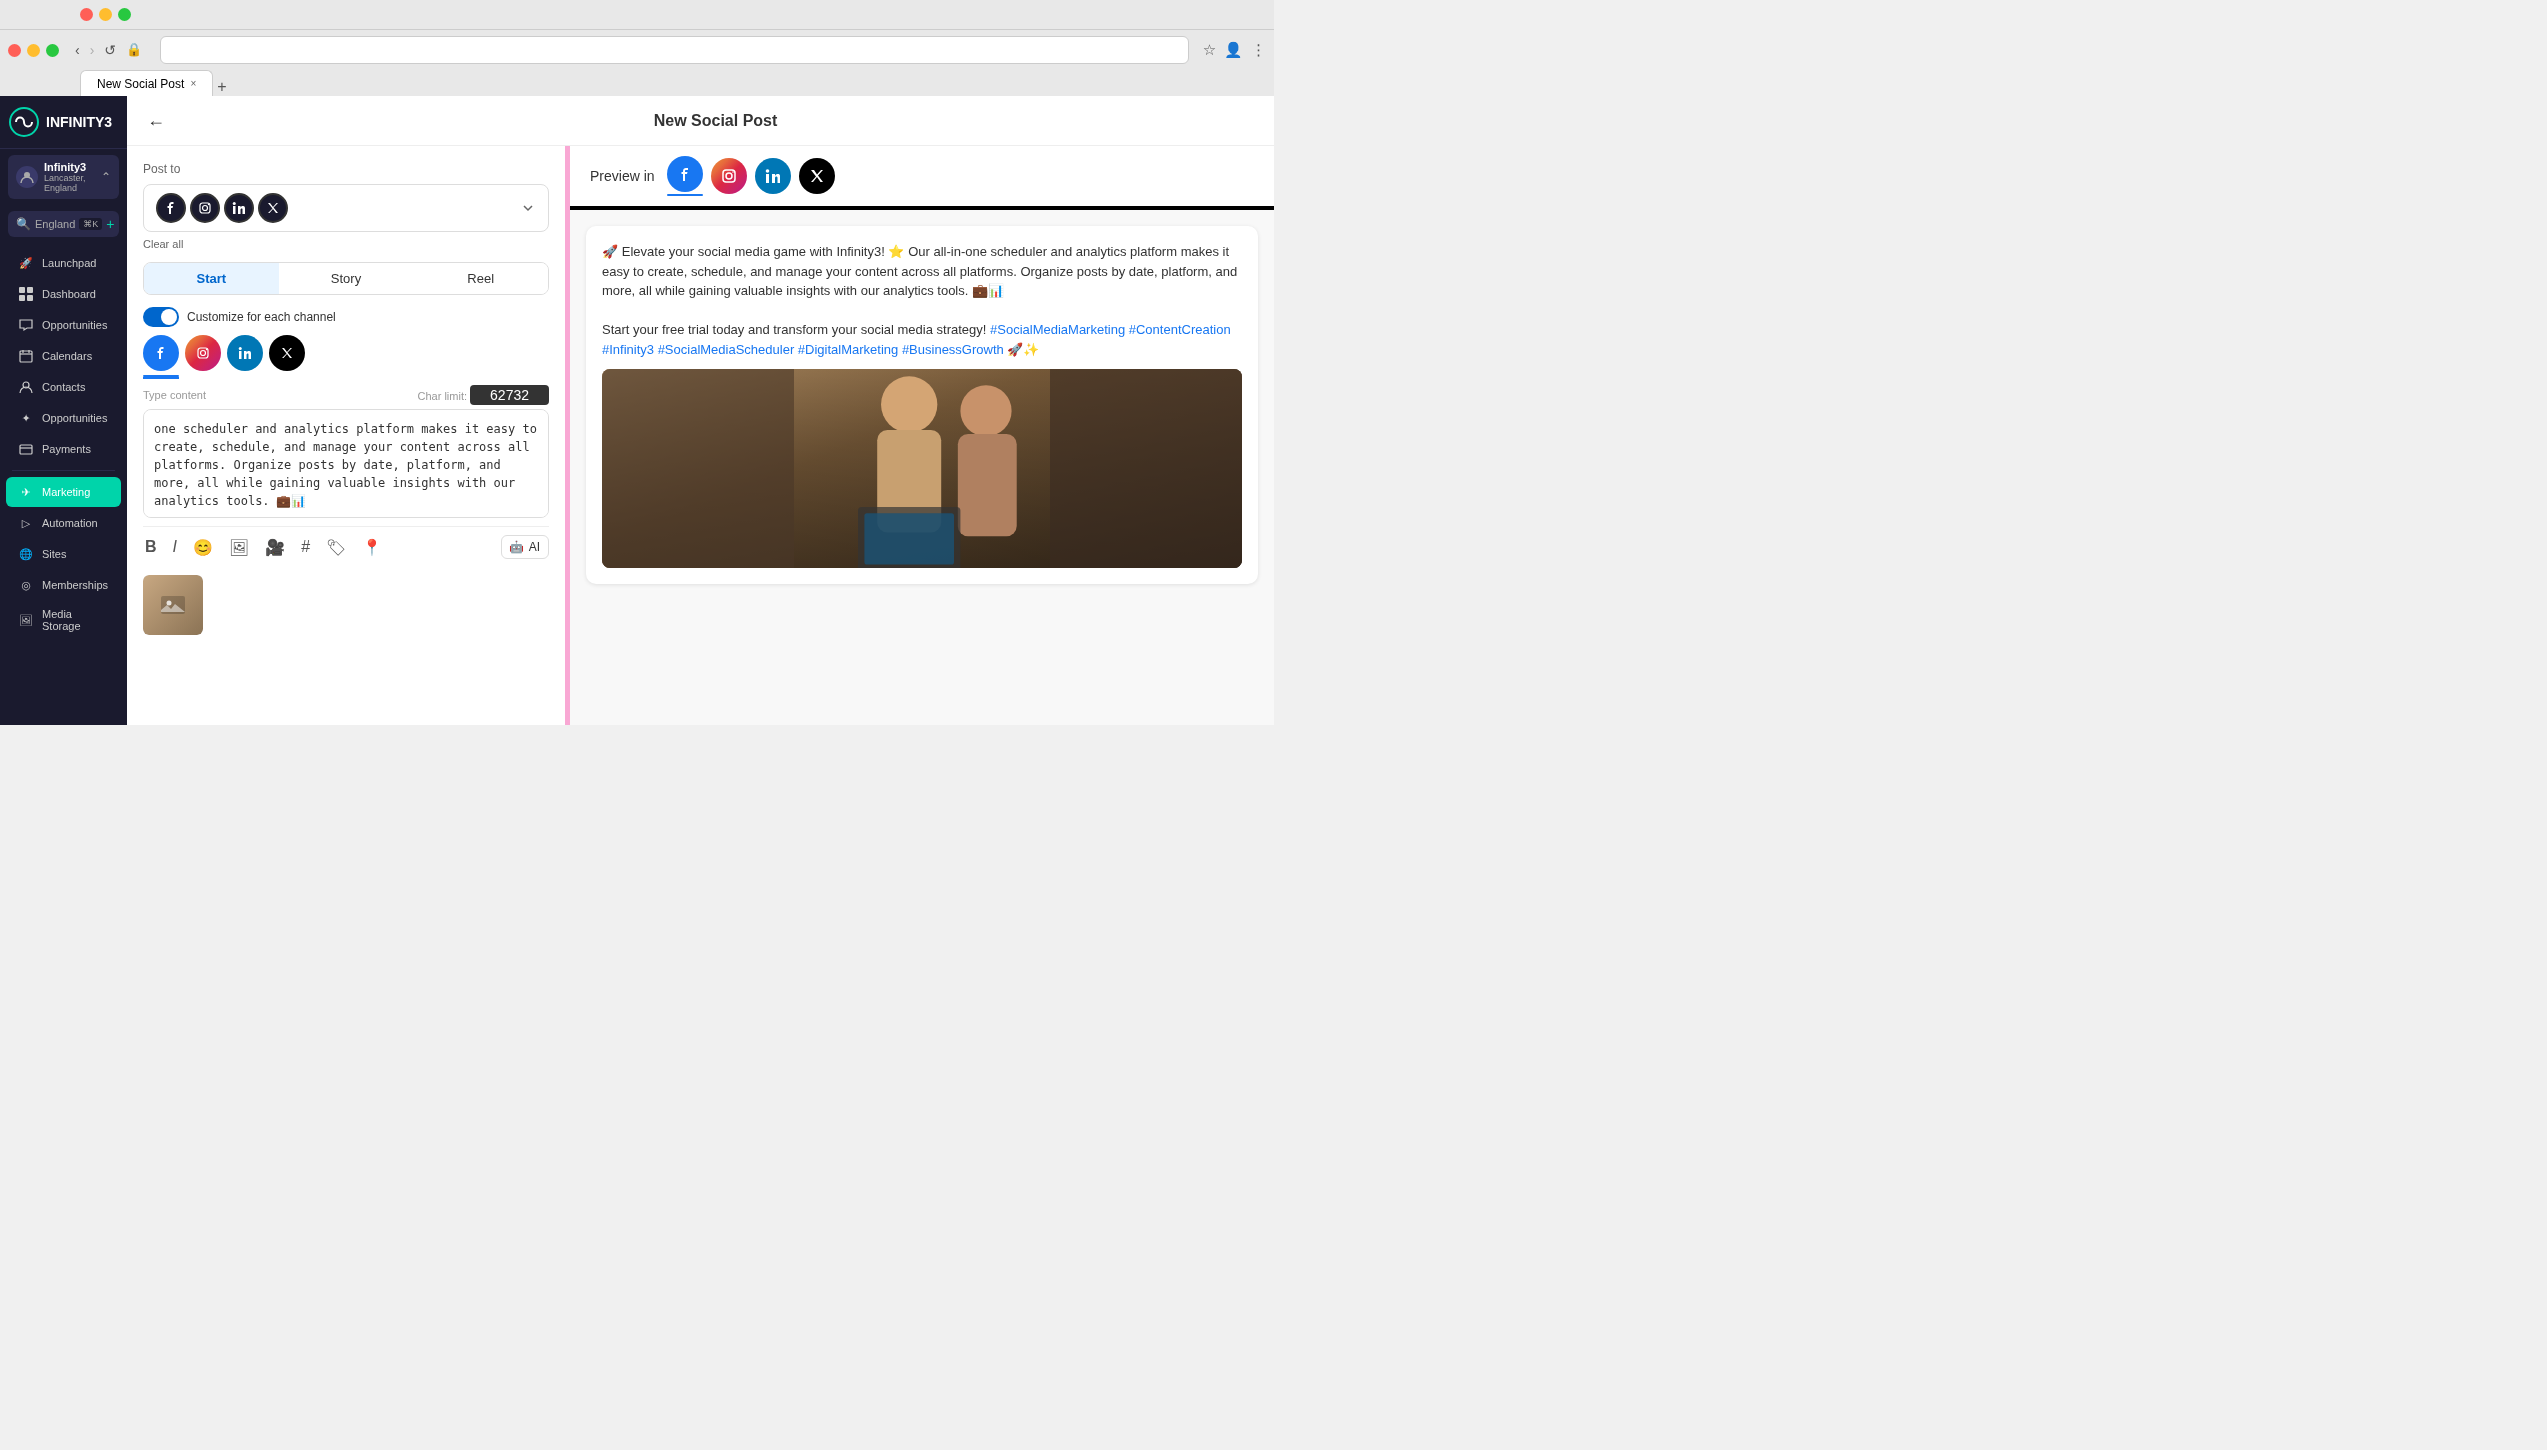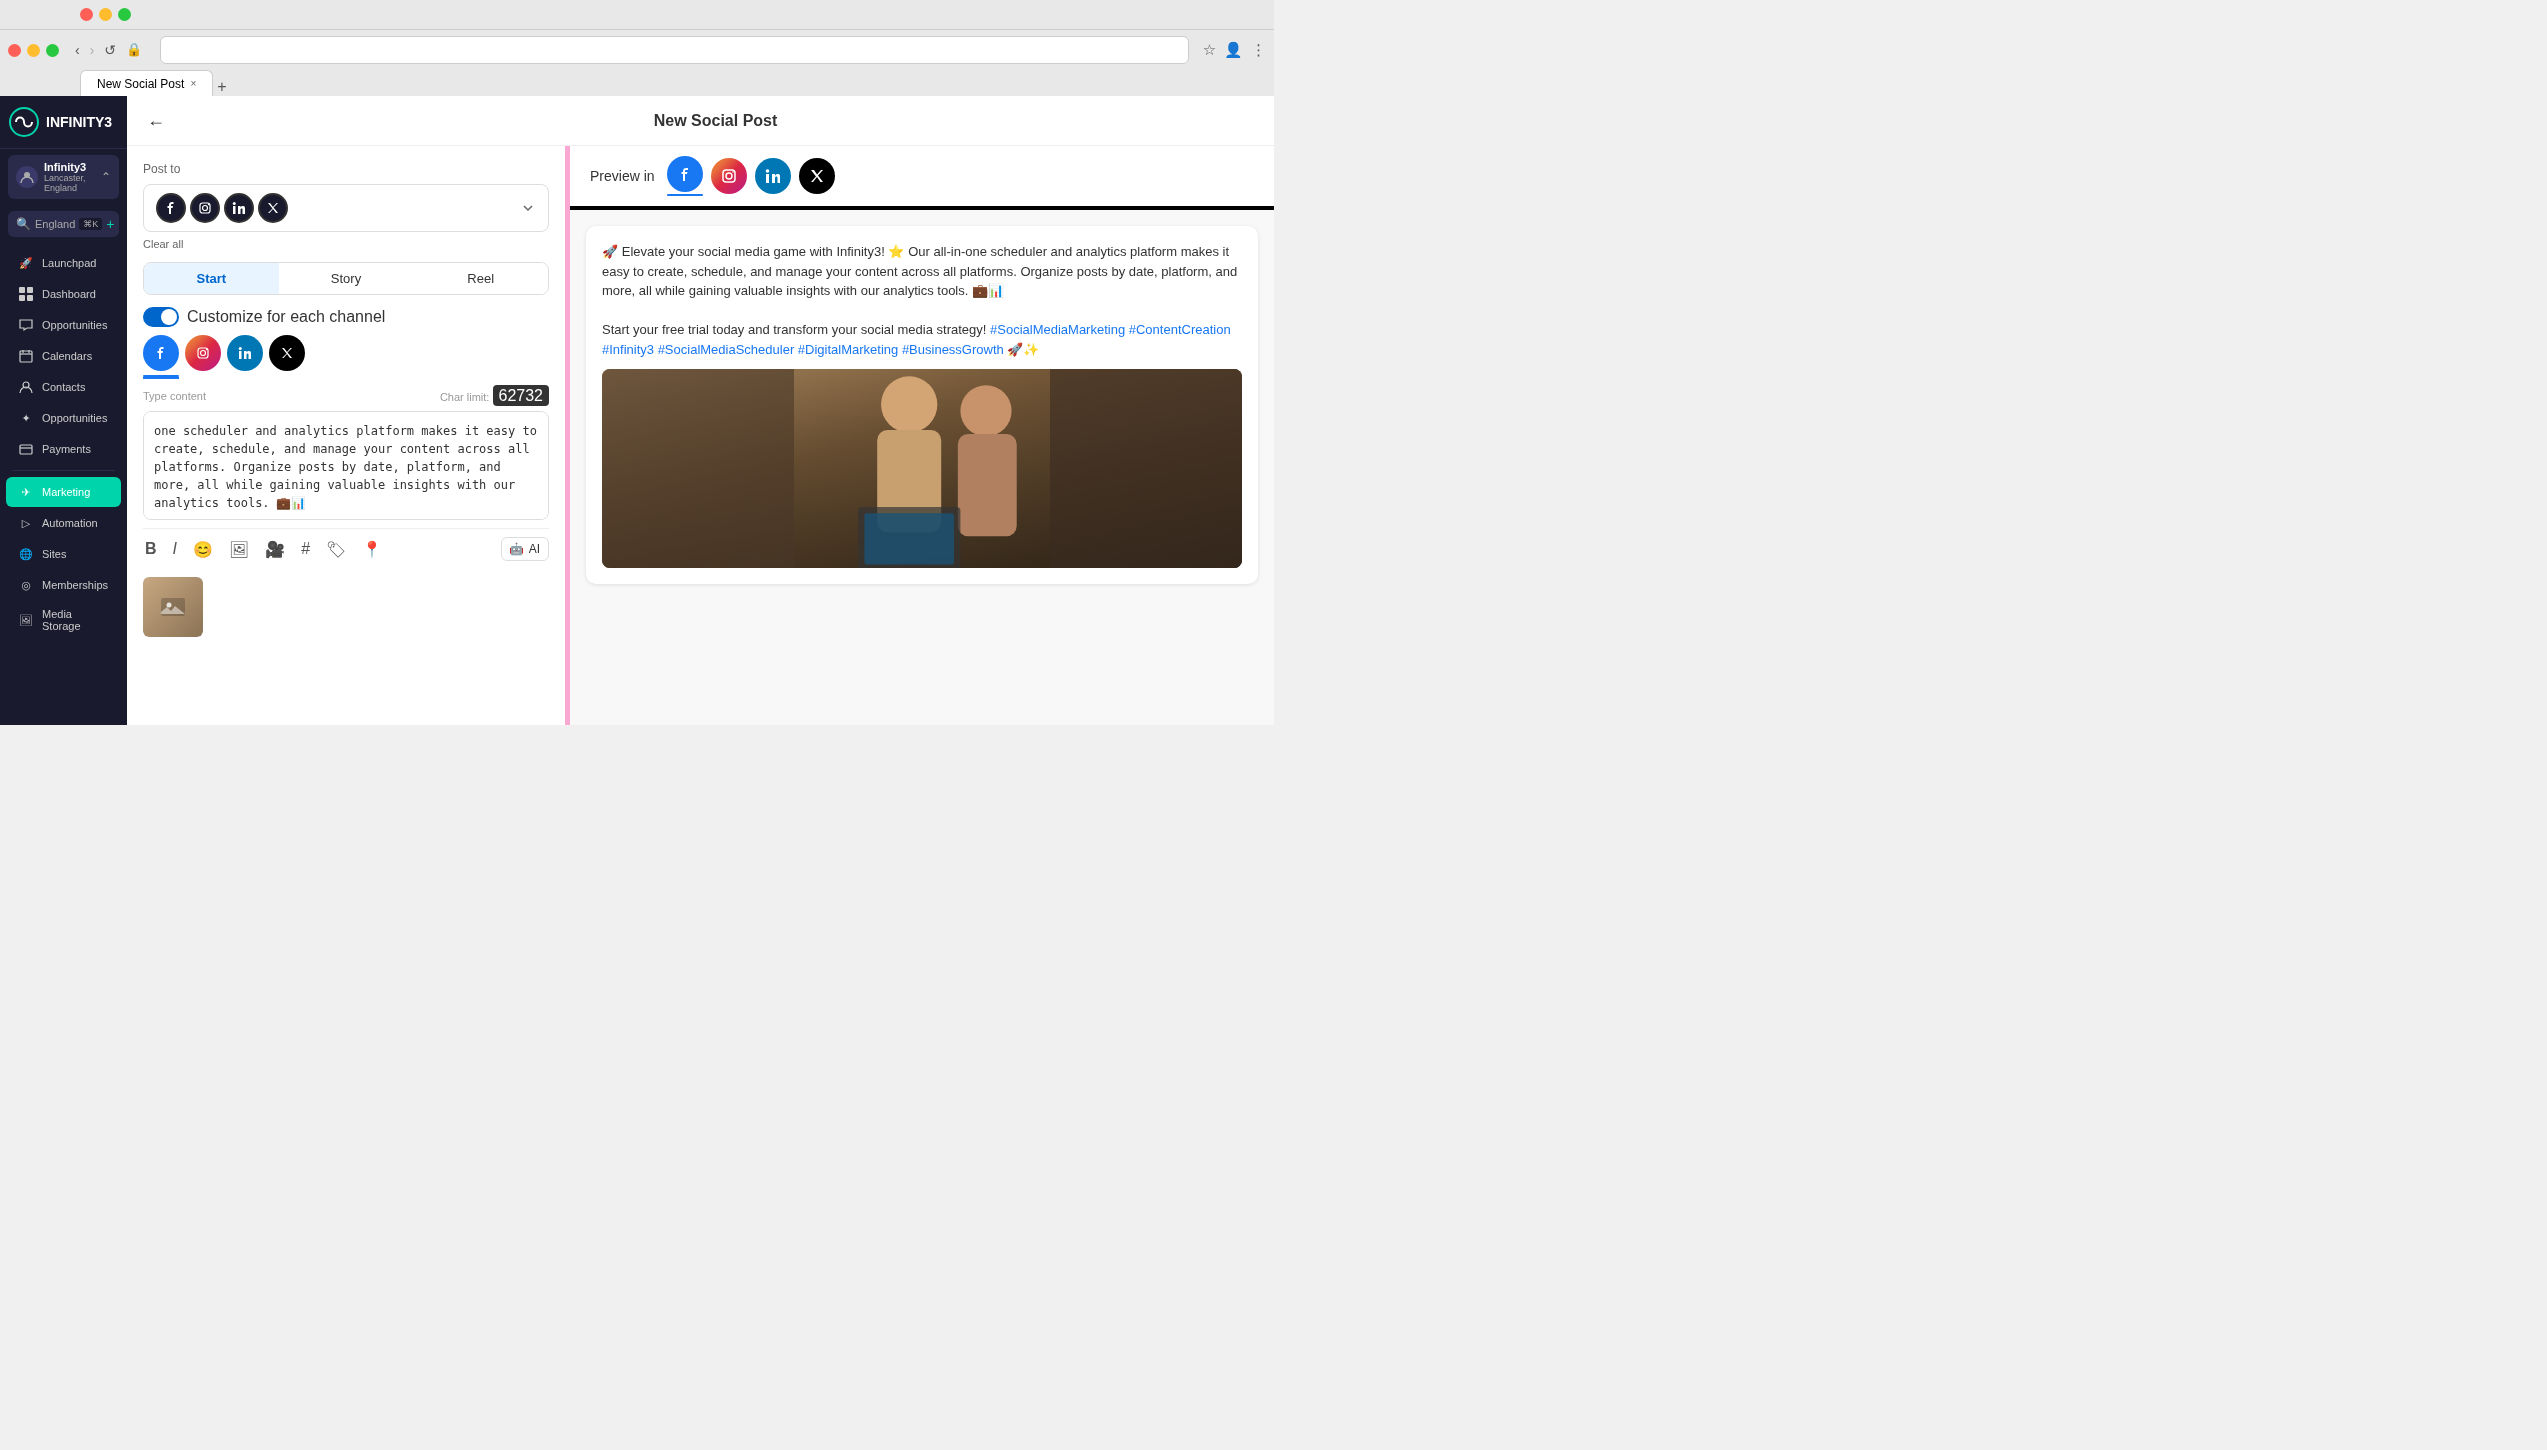--- a/index.html
+++ b/index.html
@@ -56,33 +56,33 @@
     .platform-avatar { width: 30px; height: 30px; border-radius: 50%; border: 2px solid #333; display: flex; align-items: center; justify-content: center; font-size: 12px; background: #1a1a2e; position: relative; }
     .clear-all { font-size: 11px; color: #666; cursor: pointer; }
 
     .post-type-tabs { display: flex; border: 1px solid #ddd; border-radius: 8px; overflow: hidden; margin: 12px 0; }
     .post-type-tab { flex: 1; padding: 8px; text-align: center; font-size: 13px; cursor: pointer; background: white; border: none; color: #333; }
     .post-type-tab.active { background: #e8f4ff; color: #0066cc; font-weight: 600; }
 
     .customize-toggle { display: flex; align-items: center; gap: 8px; margin: 8px 0; }
     .toggle-switch { width: 36px; height: 20px; background: #0066cc; border-radius: 10px; position: relative; cursor: pointer; }
     .toggle-knob { width: 16px; height: 16px; background: white; border-radius: 50%; position: absolute; top: 2px; right: 2px; }
-    .toggle-label { font-size: 16px; color: #333; }
+    .toggle-label { font-size: 12px; color: #333; }
 
     .platform-tabs { display: flex; gap: 0; margin: 8px 0 4px; border-bottom: 2px solid transparent; }
     .platform-tab { width: 36px; height: 36px; border-radius: 50%; display: flex; align-items: center; justify-content: center; cursor: pointer; margin-right: 6px; font-size: 16px; position: relative; }
     .platform-tab.selected::after { content: ''; position: absolute; bottom: -6px; left: 50%; transform: translateX(-50%); width: 100%; height: 2px; background: currentColor; border-radius: 1px; }
     .platform-tab-fb { background: #1877f2; color: white; }
     .platform-tab-fb.selected::after { background: #1877f2; }
     .platform-tab-ig { background: linear-gradient(135deg, #f09433, #e6683c, #dc2743, #cc2366, #bc1888); color: white; }
     .platform-tab-li { background: #0077b5; color: white; }
     .platform-tab-x { background: #000; color: white; }
     .char-limit-row { display: flex; justify-content: space-between; align-items: center; margin-bottom: 6px; }
     .char-limit-label { font-size: 11px; color: #999; }
-    .char-limit-num { font-size: 16px; background: #333; color: white; padding: 2px 6px; border-radius: 4px; }
+    .char-limit-num { font-size: 14px; background: #333; color: white; padding: 2px 20px; border-radius: 4px; }
     .text-area { border: 1px solid #ddd; border-radius: 8px; padding: 10px; font-size: 12px; color: #333; line-height: 1.5; min-height: 109px; resize: none; width: 100%; outline: none; }
 
     .toolbar { display: flex; align-items: center; padding: 8px 0; gap: 12px; border-top: 1px solid #eee; margin-top: 4px; }
     .toolbar-btn { background: none; border: none; cursor: pointer; font-size: 16px; color: #555; padding: 2px; display: flex; align-items: center; }
     .toolbar-btn.bold { font-weight: 900; }
     .ai-btn { margin-left: auto; background: none; border: 1px solid #ddd; border-radius: 6px; padding: 4px 8px; cursor: pointer; display: flex; align-items: center; gap: 4px; font-size: 12px; color: #333; }
 
     .media-preview { width: 60px; height: 60px; border-radius: 6px; overflow: hidden; background: #ddd; display: flex; align-items: center; justify-content: center; margin-top: 8px; }
 
     

